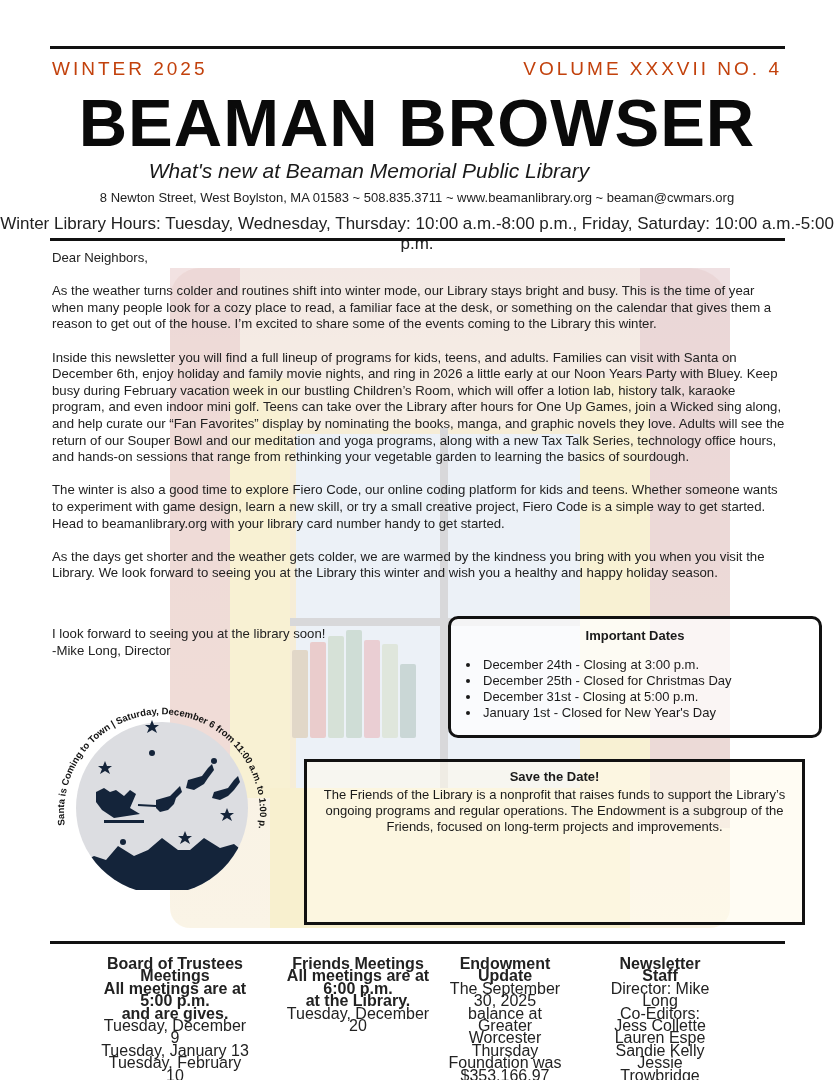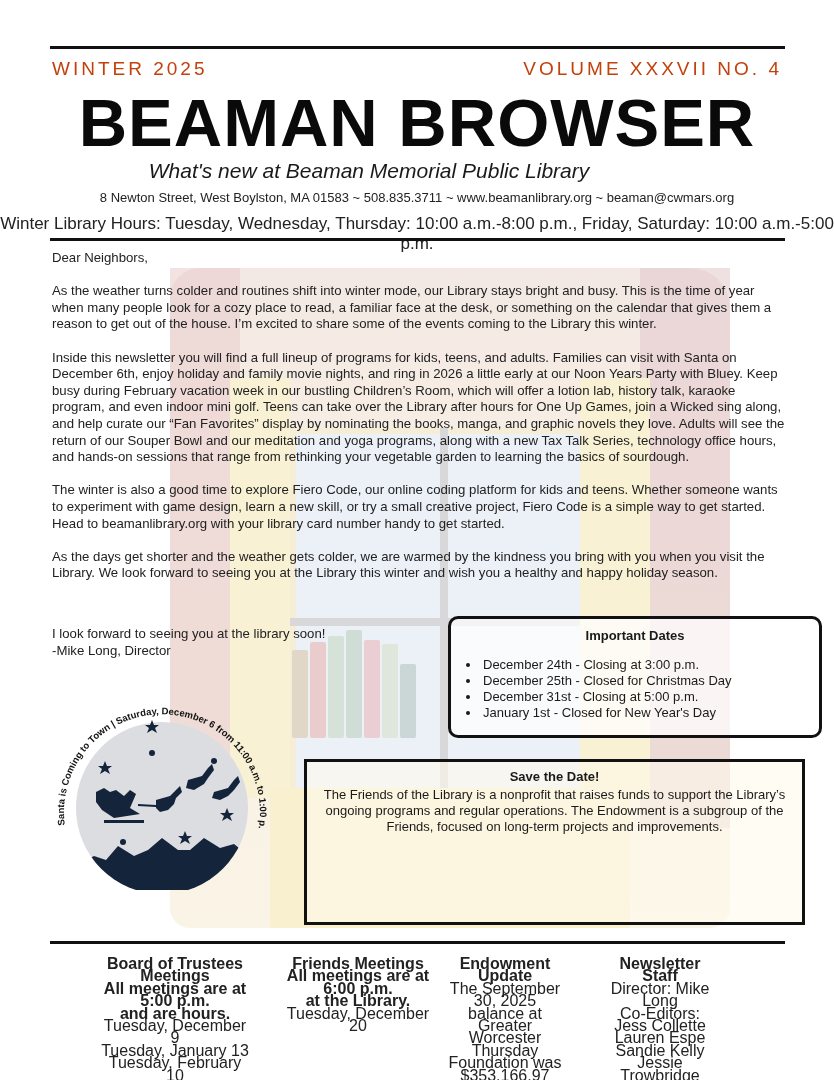--- a/index.html
+++ b/index.html
@@ -158,21 +158,21 @@
 <div class="box save-box">
   <div class="title">Save the Date!</div>
   <p>The Friends of the Library is a nonprofit that raises funds to support the Library’s ongoing programs and regular operations. The Endowment is a subgroup of the Friends, focused on long-term projects and improvements.</p>
 </div>
 
 <div class="rule bottom"></div>
 
 <div class="footer f1">
   <div class="h">Board of Trustees Meetings</div>
   <div class="em">All meetings are at 5:00 p.m.</div>
-  <div class="em">and are hours.</div>
+  <div class="em">and are gives.</div>
   <div>Tuesday, December 9</div>
   <div>Tuesday, January 13</div>
   <div>Tuesday, February 10</div>
 </div>
 
 <div class="footer f2">
   <div class="h">Friends Meetings</div>
   <div class="em">All meetings are at 6:00 p.m.</div>
   <div class="em">at the Library.</div>
   <div>Tuesday, December 20</div>

